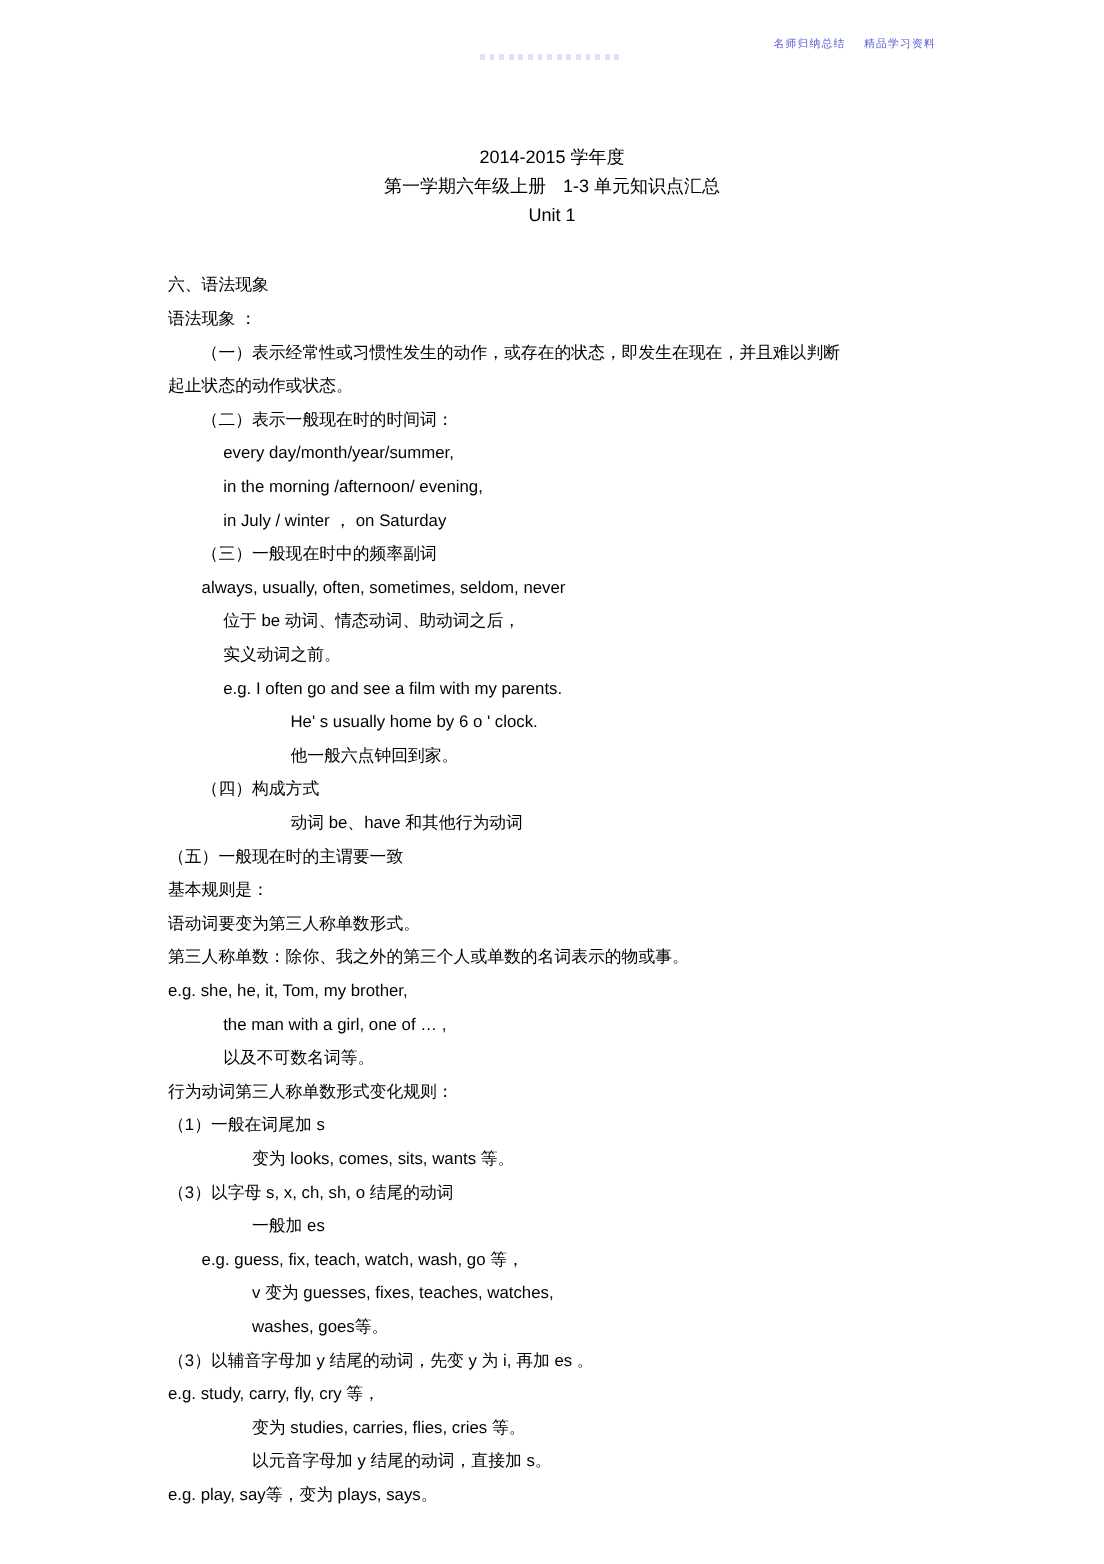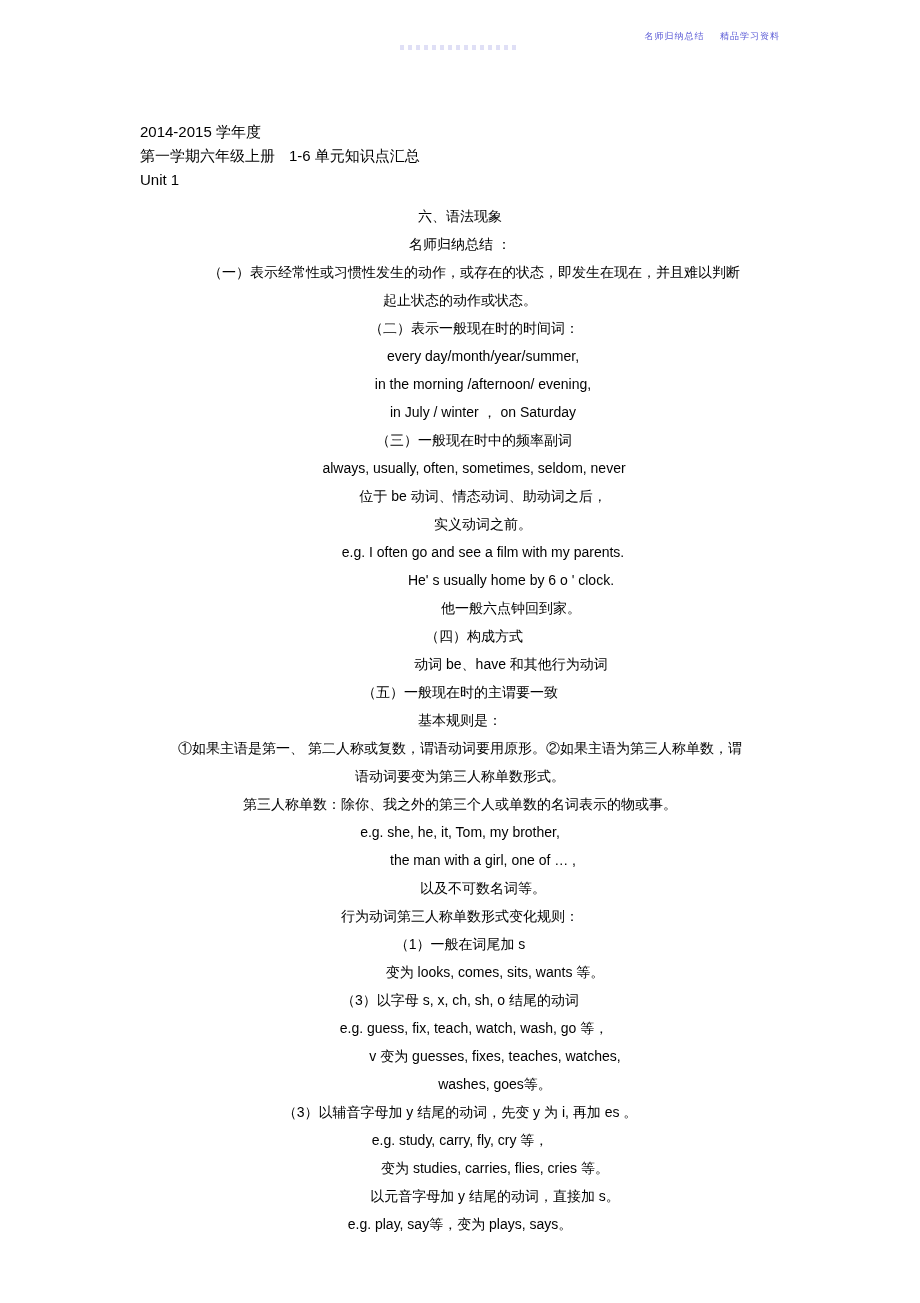--- a/index.html
+++ b/index.html
@@ -28,36 +28,36 @@
     margin: 0 6px;
   }
   .top-underline {
     width: 120px;
     margin: 0 auto 70px auto;
     height: 5px;
     background: repeating-linear-gradient(90deg,#b0b0e8 0 4px,transparent 4px 8px);
     opacity: 0.4;
   }
   .title-block {
+    text-align: center;
     font-size: 15px;
     line-height: 1.6;
-    margin-bottom: 10px;
+    margin-bottom: 31px;
   }
   .title-block .sp {
     display: inline-block;
     width: 14px;
   }
   .body {
     font-size: 14px;
     line-height: 2.0;
     color: #000;
   }
   .body p {
     margin: 0;
-    text-align: center;
   }
   .ind1 { padding-left: 28px; }
   .ind2 { padding-left: 46px; }
   .ind3 { padding-left: 70px; }
   .ind3b { padding-left: 102px; }
   .footer {
     position: absolute;
     bottom: 22px;
     left: 0;
     right: 0;
@@ -74,55 +74,55 @@
   <div class="top-header">
     <span>名师归纳总结</span>
     <span class="sep"></span>
     <span>精品学习资料</span>
   </div>
   <div class="top-underline"></div>
 
   <div class="title-block">
     <div>2014-2015 学年度</div>
     <div>
-      <span>第一学期六年级上册</span><span class="sp"></span><span>1-6 单元知识点汇总</span>
+      <span>第一学期六年级上册</span><span class="sp"></span><span>1-3 单元知识点汇总</span>
     </div>
     <div>Unit 1</div>
   </div>
 
   <div class="body">
     <p>六、语法现象</p>
-    <p>名师归纳总结    ：</p>
+    <p>语法现象    ：</p>
     <p class="ind1">（一）表示经常性或习惯性发生的动作，或存在的状态，即发生在现在，并且难以判断</p>
     <p>起止状态的动作或状态。</p>
     <p class="ind1">（二）表示一般现在时的时间词：</p>
     <p class="ind2">every day/month/year/summer,</p>
     <p class="ind2">in the morning /afternoon/ evening,</p>
     <p class="ind2">in July / winter ， on Saturday</p>
     <p class="ind1">（三）一般现在时中的频率副词</p>
     <p class="ind1">always, usually, often, sometimes, seldom, never</p>
     <p class="ind2">位于  be 动词、情态动词、助动词之后，</p>
     <p class="ind2">实义动词之前。</p>
     <p class="ind2">e.g. I often go and see a film with my parents.</p>
     <p class="ind3b">He' s usually home by 6 o        ' clock.</p>
     <p class="ind3b">他一般六点钟回到家。</p>
     <p class="ind1">（四）构成方式</p>
     <p class="ind3b">动词  be、have 和其他行为动词</p>
     <p>（五）一般现在时的主谓要一致</p>
     <p>基本规则是：</p>
-    <p>①如果主语是第一、   第二人称或复数，谓语动词要用原形。②如果主语为第三人称单数，谓</p>
     <p>语动词要变为第三人称单数形式。</p>
     <p>第三人称单数：除你、我之外的第三个人或单数的名词表示的物或事。</p>
     <p>e.g. she, he, it, Tom, my brother,</p>
     <p class="ind2">the man with a girl, one of            … ,</p>
     <p class="ind2">以及不可数名词等。</p>
     <p>行为动词第三人称单数形式变化规则：</p>
     <p>（1）一般在词尾加    s</p>
     <p class="ind3">变为  looks, comes, sits, wants 等。</p>
     <p>（3）以字母  s, x, ch, sh, o 结尾的动词</p>
+    <p class="ind3">一般加  es</p>
     <p class="ind1">e.g. guess, fix, teach, watch, wash, go  等，</p>
     <p class="ind3">v 变为  guesses, fixes, teaches, watches,</p>
     <p class="ind3">washes, goes等。</p>
     <p>（3）以辅音字母加    y 结尾的动词，先变    y 为 i,  再加  es 。</p>
     <p>e.g. study, carry, fly, cry 等，</p>
     <p class="ind3">变为  studies, carries, flies, cries  等。</p>
     <p class="ind3">以元音字母加    y 结尾的动词，直接加    s。</p>
     <p>e.g. play, say等，变为   plays, says。</p>
   </div>
 

